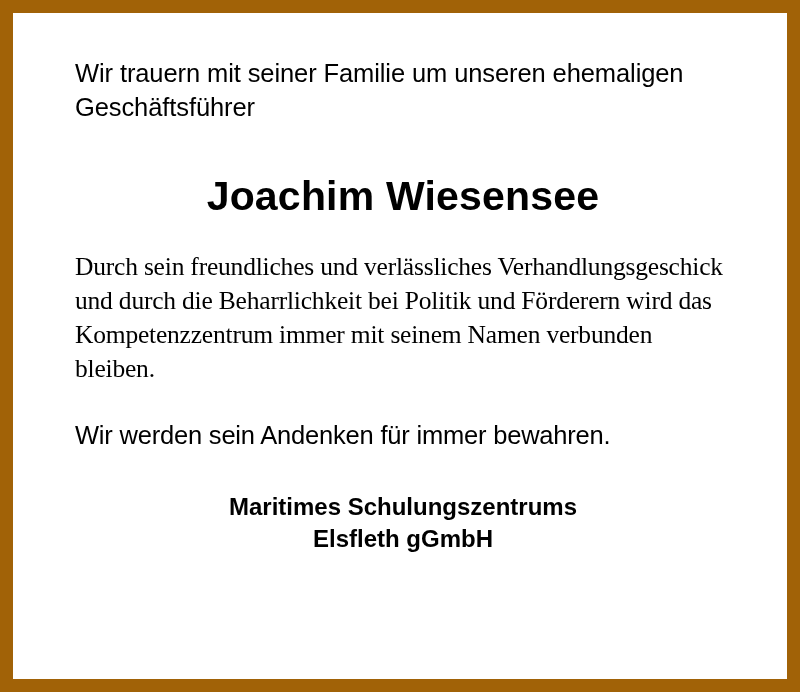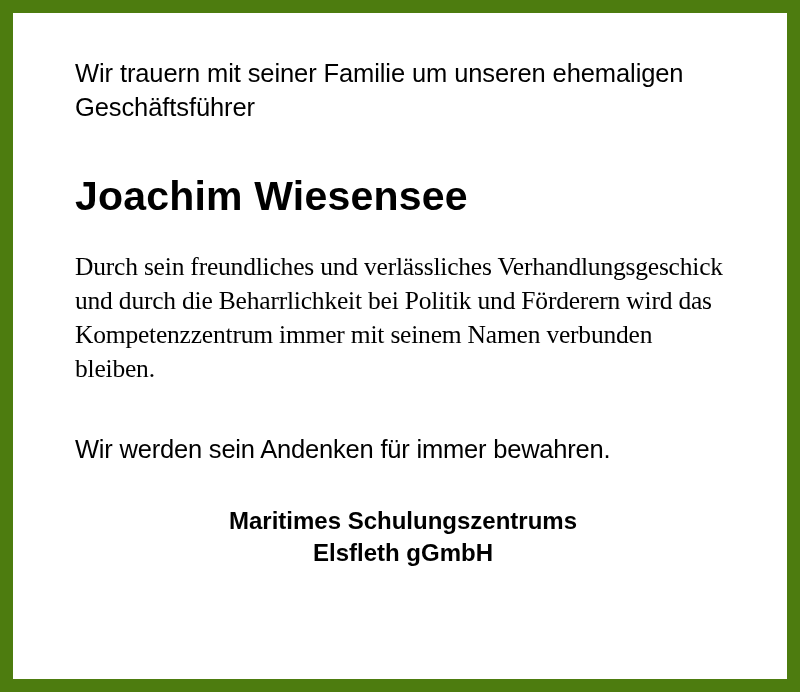--- a/index.html
+++ b/index.html
@@ -10,53 +10,53 @@
   body {
     width: 800px;
     height: 692px;
     font-family: "Liberation Sans", sans-serif;
     overflow: hidden;
   }
   .obituary-frame {
     box-sizing: border-box;
     width: 800px;
     height: 692px;
-    background: #4d7c0f;
+    background: #a16207;
     padding: 13px 13px 13px 13px;
   }
   .obituary-card {
     box-sizing: border-box;
     width: 100%;
     height: 100%;
     background: #ffffff;
     padding: 44px 56px 30px 62px;
     color: #000000;
   }
   .intro {
     font-size: 25.5px;
     line-height: 1.33;
     letter-spacing: -0.1px;
     margin: 0;
   }
   .name {
-    text-align: left;
+    text-align: center;
     font-size: 41px;
     font-weight: bold;
     letter-spacing: 0.2px;
     margin: 48px 0 15px 0;
   }
   .para {
     font-size: 25.5px;
     line-height: 1.33;
     letter-spacing: -0.2px;
     margin: 0;
   }
   .para-1 { margin-top: 54px; }
   .para-2 { margin-top: 30px; font-family: Liberation Serif, serif; }
-  .para-3 { margin-top: 48px; }
+  .para-3 { margin-top: 34px; }
   .signature {
     text-align: center;
     font-weight: bold;
     margin-top: 38px;
   }
   .sig-line-1 {
     font-size: 24px;
     line-height: 1.3;
   }
   .sig-line-2 {

